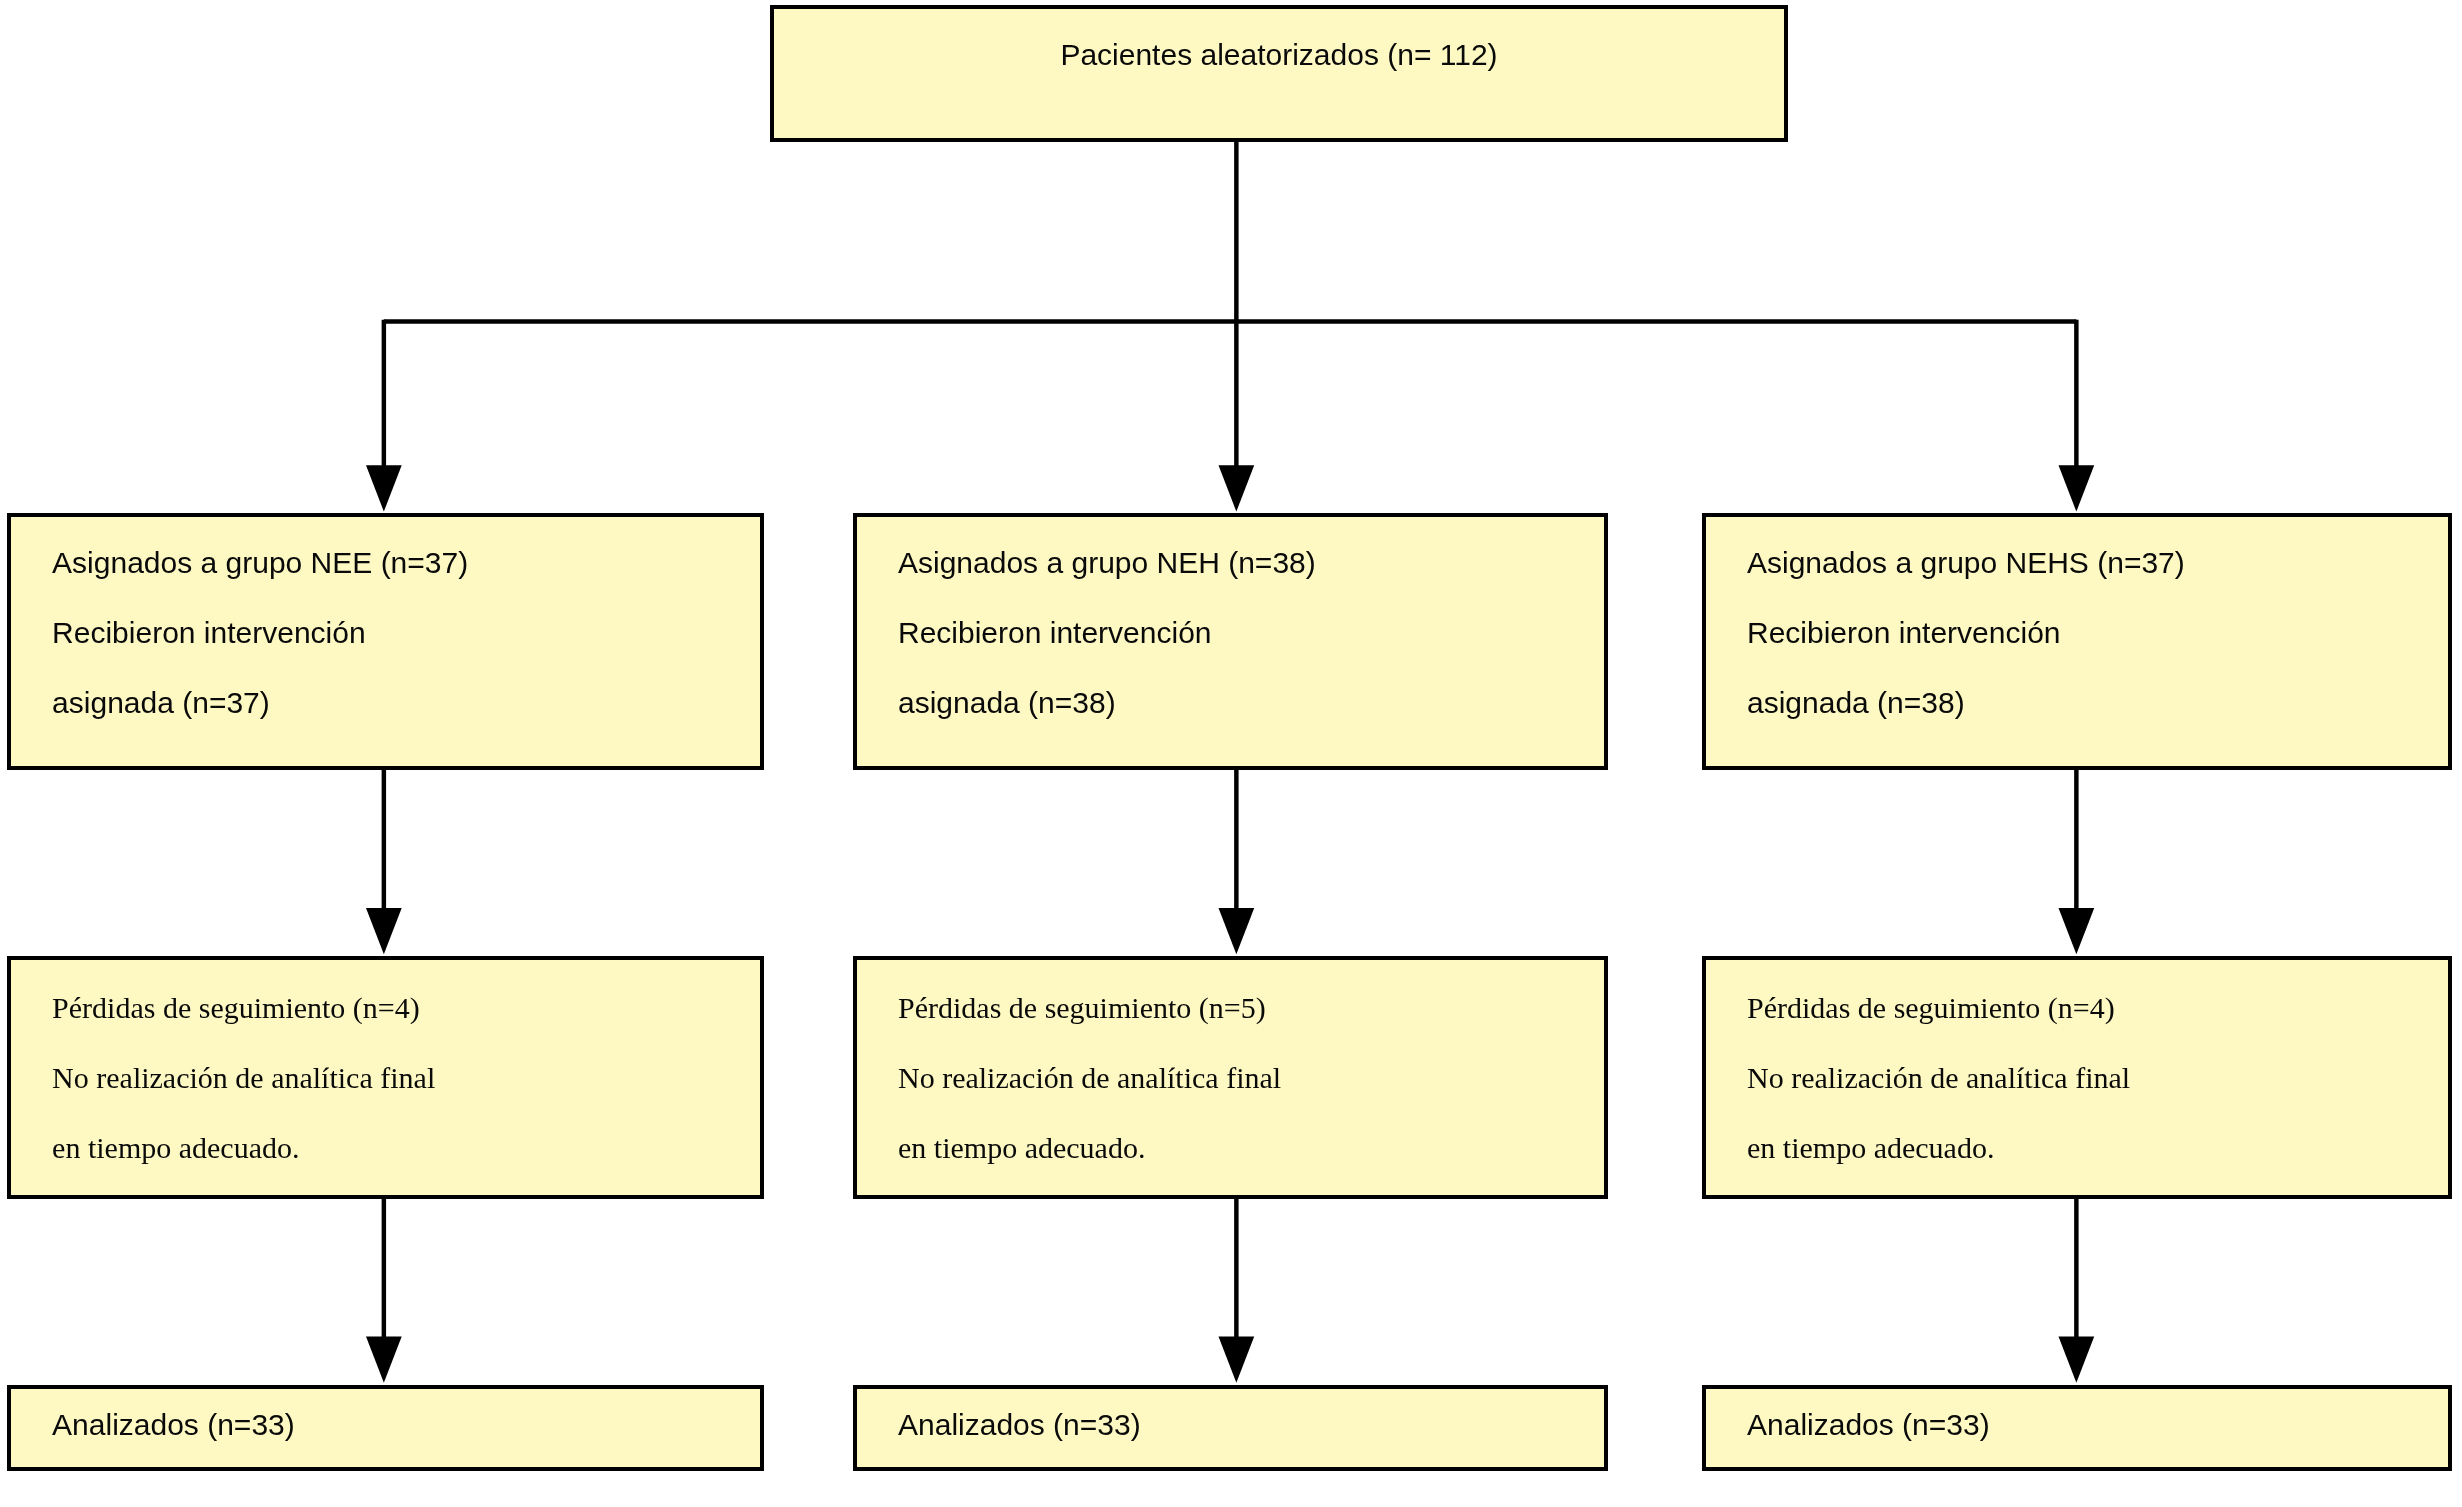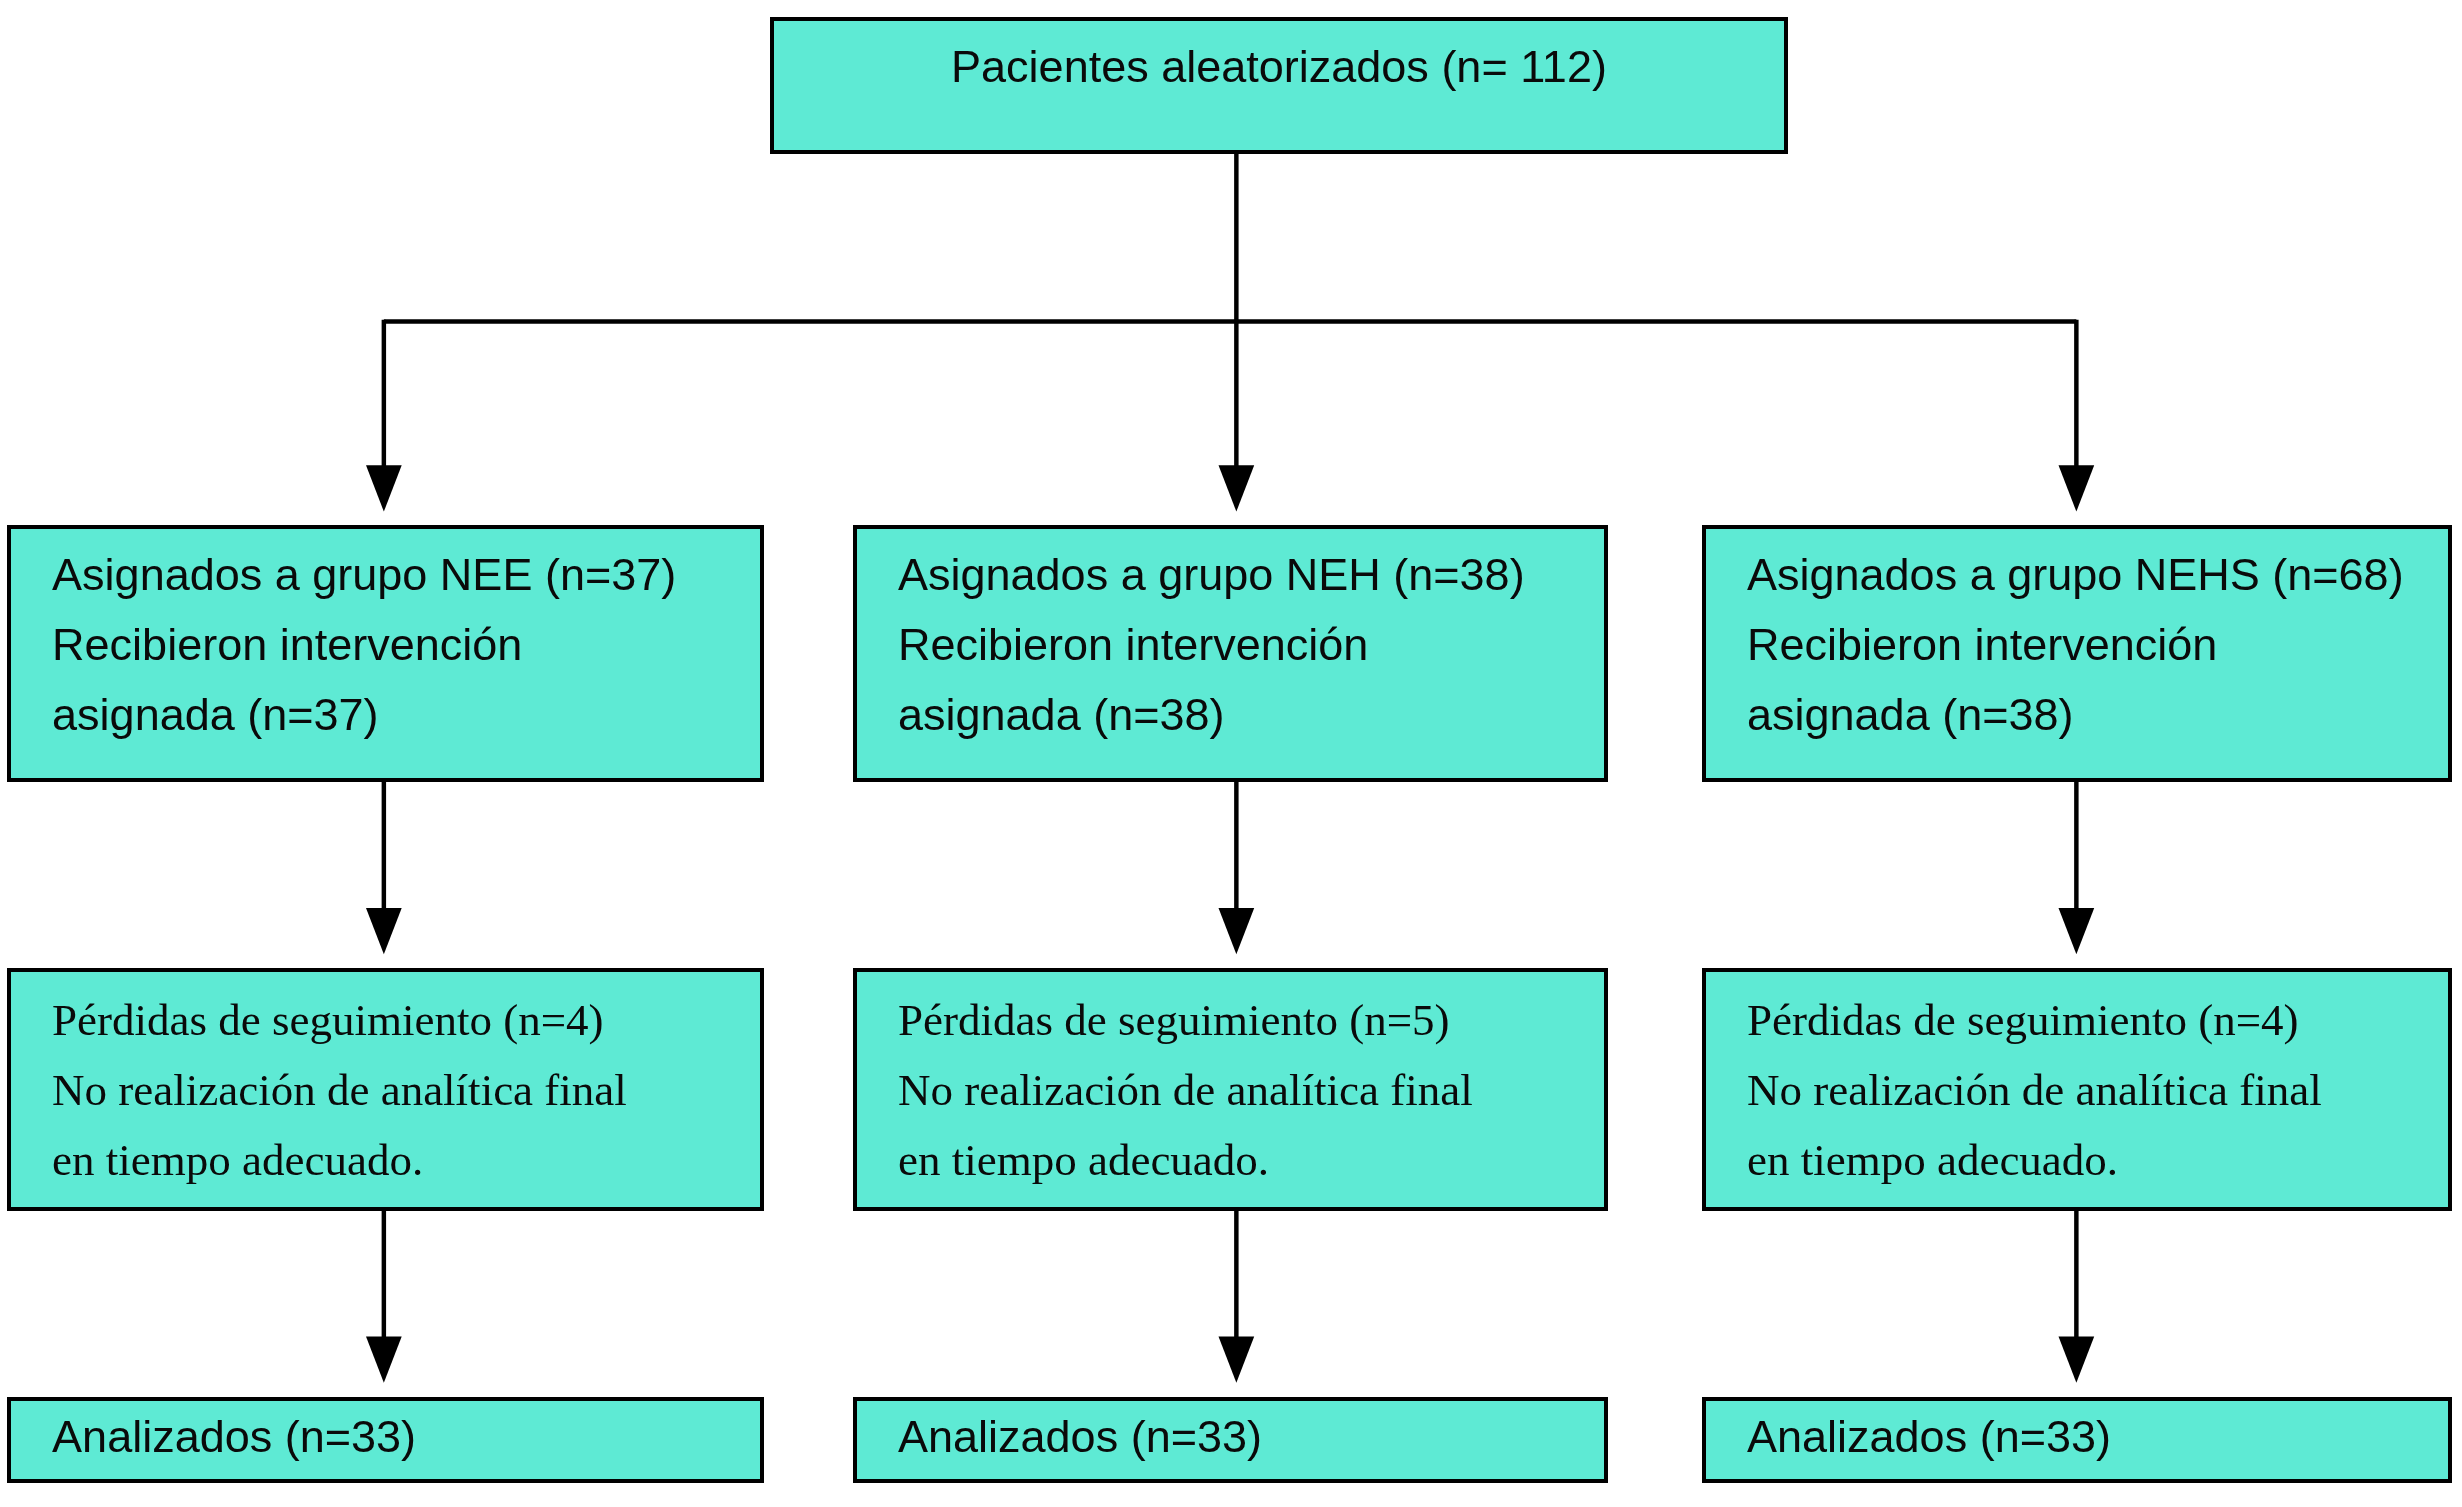--- a/index.html
+++ b/index.html
@@ -17,26 +17,25 @@
   }
   #connector-layer {
     position: absolute;
     left: 0; top: 0;
     width: 2462px;
     height: 1507px;
   }
   .fbox {
     position: absolute;
     box-sizing: border-box;
-    background: #5eead4;
+    background: #fef9c3;
     border: 4.5px solid #000000;
-    font-size: 45px;
+    font-size: 30px;
     line-height: 70px;
     color: #0a0a0a;
-    margin-top: 12px;
   }
   .fbox .bline { white-space: nowrap; }
 
   
   .box-top {
     left: 770px; top: 5.4px;
     width: 1018px; height: 137px;
     text-align: center;
     padding-top: 10.7px;
   }
@@ -108,21 +107,21 @@
     <div class="bline">Asignados a grupo NEE (n=37)</div>
     <div class="bline">Recibieron intervención</div>
     <div class="bline">asignada (n=37)</div>
   </div>
   <div class="fbox col-m row-assigned">
     <div class="bline">Asignados a grupo NEH (n=38)</div>
     <div class="bline">Recibieron intervención</div>
     <div class="bline">asignada (n=38)</div>
   </div>
   <div class="fbox col-r row-assigned">
-    <div class="bline">Asignados a grupo NEHS (n=68)</div>
+    <div class="bline">Asignados a grupo NEHS (n=37)</div>
     <div class="bline">Recibieron intervención</div>
     <div class="bline">asignada (n=38)</div>
   </div>
 
   <div class="fbox col-l row-lost">
     <div class="bline">Pérdidas de seguimiento (n=4)</div>
     <div class="bline">No realización de analítica final</div>
     <div class="bline">en tiempo adecuado.</div>
   </div>
   <div class="fbox col-m row-lost">

